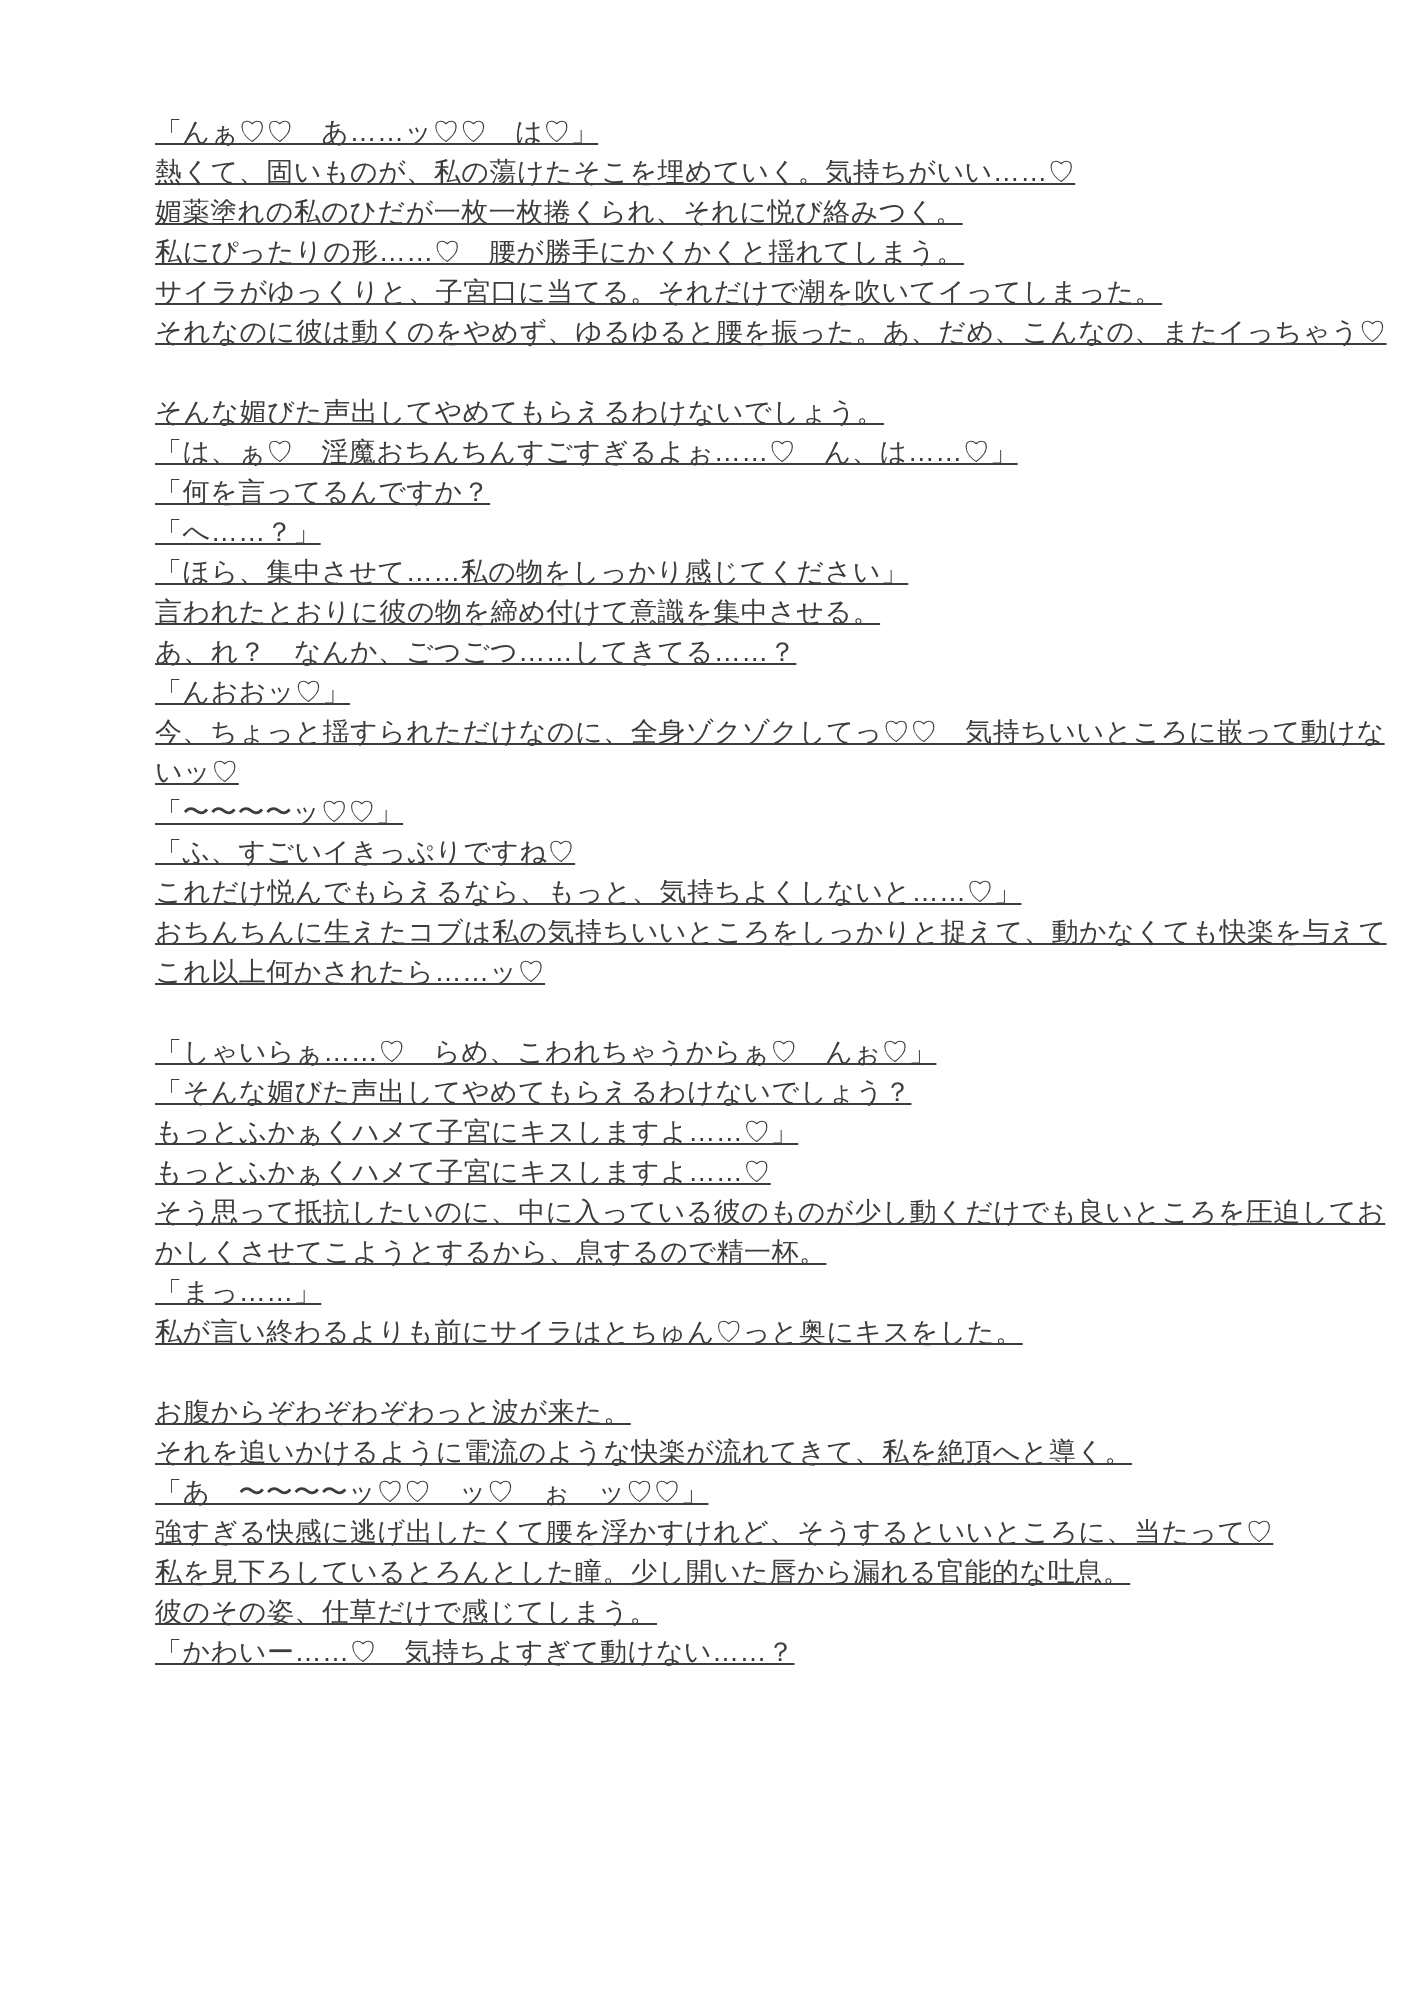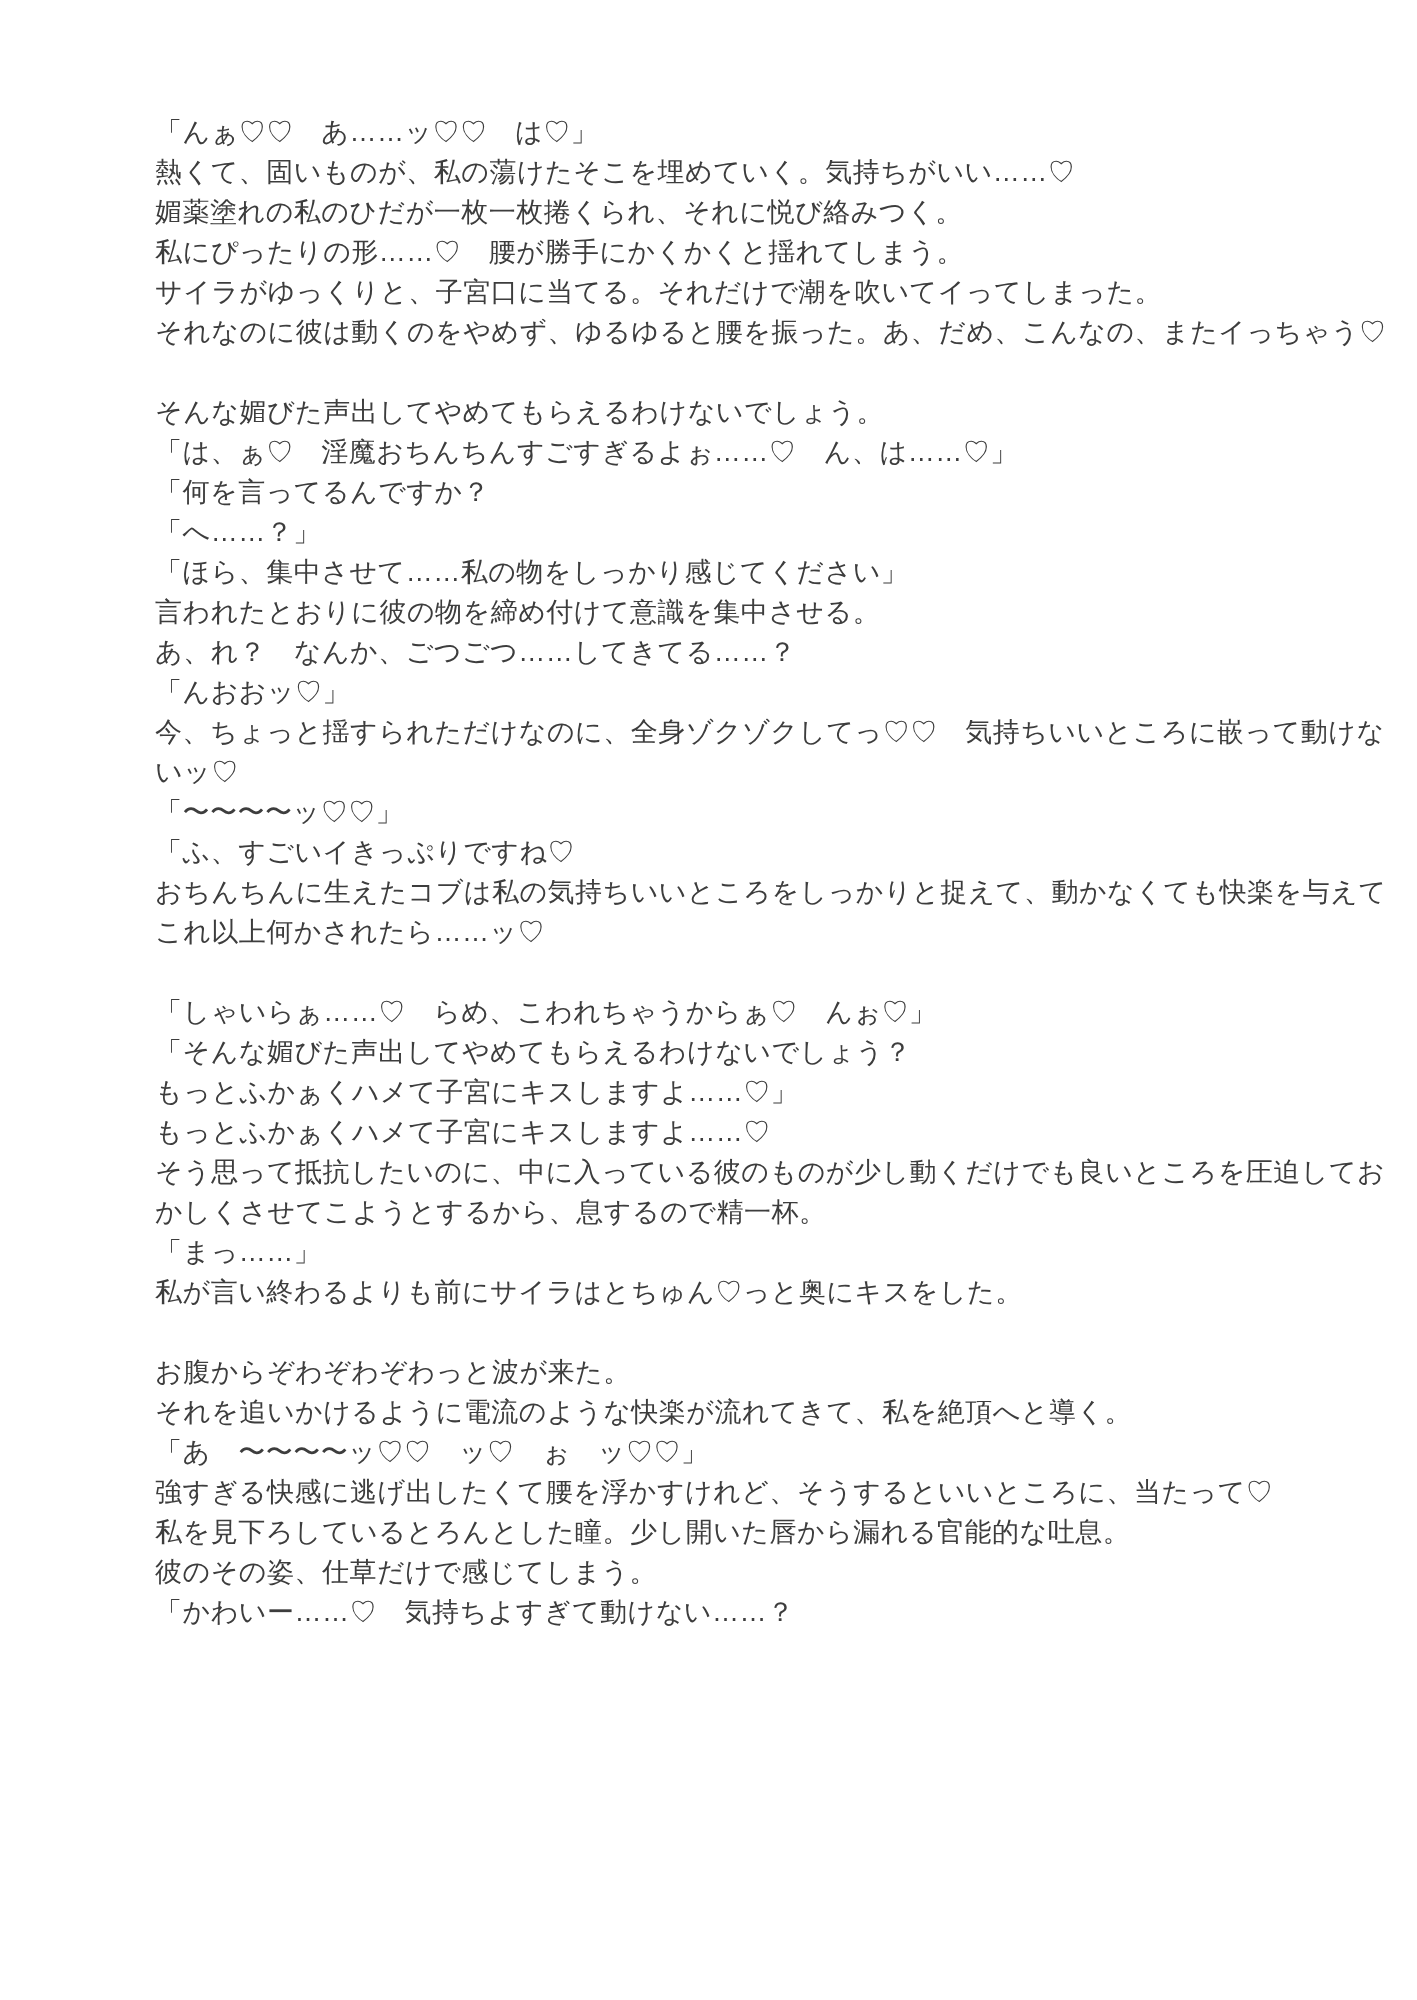--- a/index.html
+++ b/index.html
@@ -19,20 +19,21 @@
     background: #ffffff;
     overflow: hidden;
   }
   .text-block {
     position: absolute;
     left: 155px;
     top: 112px;
     width: 1150px;
     color: #3d3d3d;
     font-size: 27px;
+    text-decoration: underline;
   }
   .line {
     height: 40px;
     line-height: 40px;
     white-space: pre;
     letter-spacing: 0.5px;
   }
 </style>
 </head>
 <body>
@@ -51,20 +52,21 @@
     <div class="line">「何を言ってるんですか？</div>
     <div class="line">「へ……？」</div>
     <div class="line">「ほら、集中させて……私の物をしっかり感じてください」</div>
     <div class="line">言われたとおりに彼の物を締め付けて意識を集中させる。</div>
     <div class="line">あ、れ？　なんか、ごつごつ……してきてる……？</div>
     <div class="line">「んおおッ♡」</div>
     <div class="line">今、ちょっと揺すられただけなのに、全身ゾクゾクしてっ♡♡　気持ちいいところに嵌って動けな</div>
     <div class="line">いッ♡</div>
     <div class="line">「〜〜〜〜ッ♡♡」</div>
     <div class="line">「ふ、すごいイきっぷりですね♡</div>
+    <div class="line">これだけ悦んでもらえるなら、もっと、気持ちよくしないと……♡」</div>
     <div class="line">おちんちんに生えたコブは私の気持ちいいところをしっかりと捉えて、動かなくても快楽を与えて</div>
     <div class="line">これ以上何かされたら……ッ♡</div>
     <div class="line"></div>
     <div class="line">「しゃいらぁ……♡　らめ、こわれちゃうからぁ♡　んぉ♡」</div>
     <div class="line">「そんな媚びた声出してやめてもらえるわけないでしょう？</div>
     <div class="line">もっとふかぁくハメて子宮にキスしますよ……♡」</div>
     <div class="line">もっとふかぁくハメて子宮にキスしますよ……♡</div>
     <div class="line">そう思って抵抗したいのに、中に入っている彼のものが少し動くだけでも良いところを圧迫してお</div>
     <div class="line">かしくさせてこようとするから、息するので精一杯。</div>
     <div class="line">「まっ……」</div>

